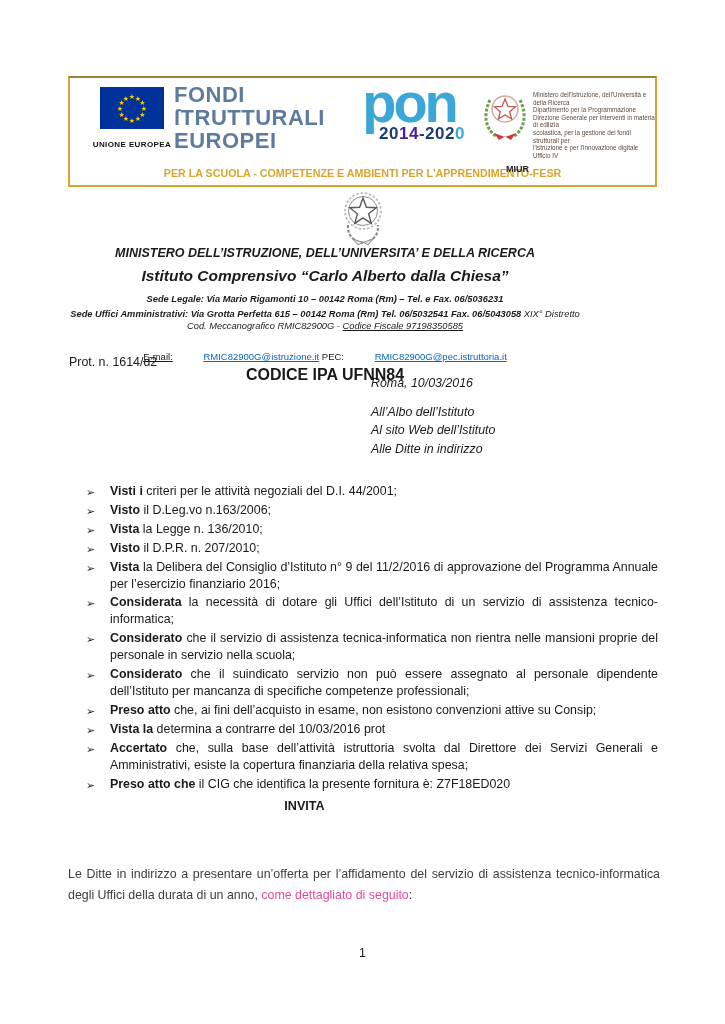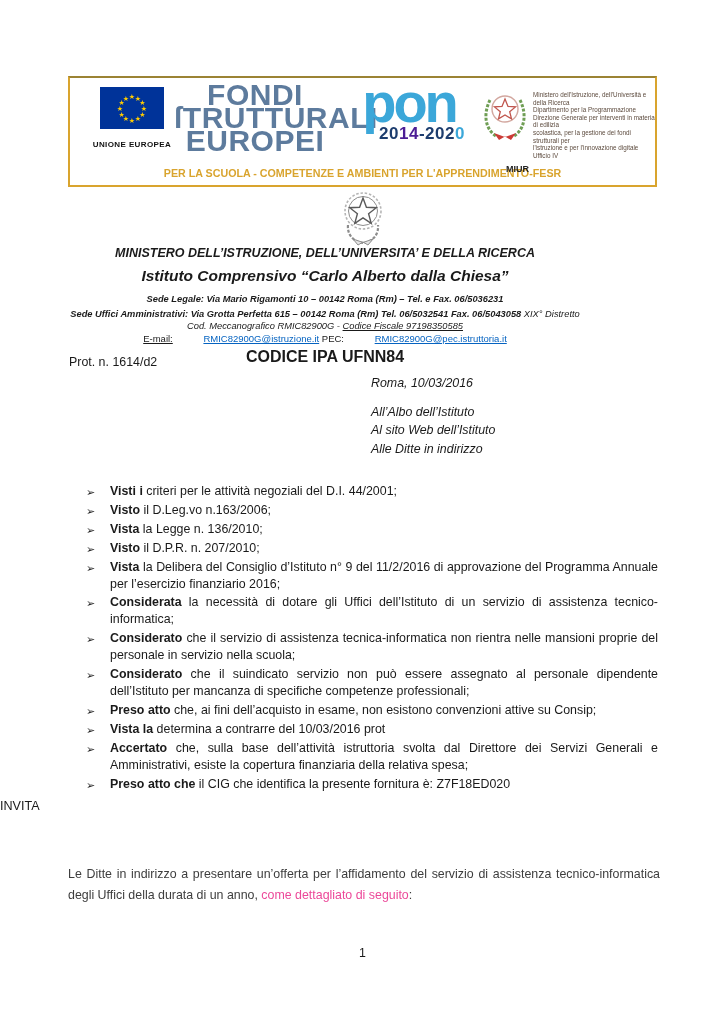--- a/index.html
+++ b/index.html
@@ -4,22 +4,22 @@
 <style>
   * { margin:0; padding:0; box-sizing:border-box; }
   html,body { width:725px; height:1024px; background:#fff; overflow:hidden; }
   body { position:relative; font-family:"Liberation Sans", sans-serif; color:var(--text,#1a1a1a); }
 
   
   .banner { position:absolute; left:68px; top:76px; width:589px; height:111px;
             border:2px solid var(--gold,#d9a42e); border-top-color:#9b8334; background:#fff; }
   .eu-block { position:absolute; left:14px; top:9px; width:96px; text-align:center; }
   .eu-label { margin-top:7px; font-size:8px; font-weight:bold; letter-spacing:.4px; color:#111; }
-  .fondi-block { position:absolute; left:104px; top:5px; width:162px; text-align:center;
-                 color:var(--fondi-blue,#5d7b9d); font-weight:bold; font-size:30px; line-height:23px;
+  .fondi-block { position:absolute; left:104px; top:5px; width:162px; text-align:left;
+                 color:var(--fondi-blue,#5d7b9d); font-weight:bold; font-size:22px; line-height:23px;
                  letter-spacing:.5px; }
   .pon-block { position:absolute; left:265px; top:-4px; width:148px; text-align:center; }
   .pon-word { font-size:56px; font-weight:bold; color:var(--pon-blue,#3ba7d9); line-height:58px;
               letter-spacing:-3px; }
   .pon-years { font-size:17px; font-weight:bold; letter-spacing:.5px; margin-top:-8px; padding-left:26px;
                white-space:nowrap; }
   .strip { position:absolute; left:82px; bottom:6px; width:336px; text-align:center;
            color:var(--gold,#d9a42e); font-weight:bold; font-size:11.5px; white-space:nowrap;
            transform:scaleX(.93); }
   .miur-emblem { position:absolute; left:412px; top:10px; }
@@ -30,43 +30,43 @@
   
   .center-emblem { position:absolute; left:341px; top:191px; }
 
   
   .titles { position:absolute; left:0; top:246px; width:650px; text-align:center; }
   .t-ministry { font-size:12.5px; font-weight:bold; font-style:italic; margin-bottom:7px; }
   .t-school   { font-size:15.5px; font-weight:bold; font-style:italic; margin-bottom:9px; }
   .t-sede1    { font-size:9.3px;  font-weight:bold; font-style:italic; margin-bottom:5px; }
   .t-sede2    { font-size:9.3px;  font-style:italic; margin-bottom:2px; }
   .t-sede2 .b { font-weight:bold; }
-  .t-cod      { font-size:9.3px;  font-style:italic; margin-bottom:2px; }
+  .t-cod      { font-size:9.3px;  font-style:italic; margin-bottom:20px; }
   .t-cod .u   { text-decoration:underline; }
   .t-email    { font-size:9.5px;  margin-bottom:4px; }
   .t-email .u { text-decoration:underline; }
   .link { color:var(--link-blue,#0563c1); text-decoration:underline; cursor:pointer;padding-left:28px; }
   .t-ipa { font-size:16px; font-weight:bold; }
 
   
   .prot { position:absolute; left:69px; top:355px; font-size:12.4px; }
   .right-block { position:absolute; left:371px; top:374px; font-size:12.4px; line-height:18.2px;font-style:italic; }
   .right-block .date { margin-bottom:11px; }
 
   
   .list-wrap { position:absolute; left:68px; top:483px; width:590px; }
   .list-wrap ul { list-style:none; }
   .list-wrap li { position:relative; padding-left:42px; margin-bottom:2px;
                   font-size:12.4px; line-height:16.9px; text-align:justify; }
   .list-wrap .bullet { position:absolute; left:18px; top:1px; font-size:11px; color:#222; }
   .list-wrap .lead { font-weight:bold; }
 
   
-  .invita { position:absolute; left:0; top:799px; width:609px; text-align:left;
-            font-weight:normal; font-size:12.6px; }
+  .invita { position:absolute; left:0; top:799px; width:609px; text-align:center;
+            font-weight:bold; font-size:12.6px; }
   .closing { position:absolute; left:68px; top:864px; width:592px; text-align:justify;
              font-size:12.4px; line-height:20.5px; color:var(--muted,#3d3d3d); }
   .closing .b { font-weight:400; color:#ec4899; }
   .pagenum { position:absolute; left:0; top:946px; width:725px; text-align:center; font-size:12.4px; }
 </style>
 </head>
 <body>
 
 <div class="page">
 

